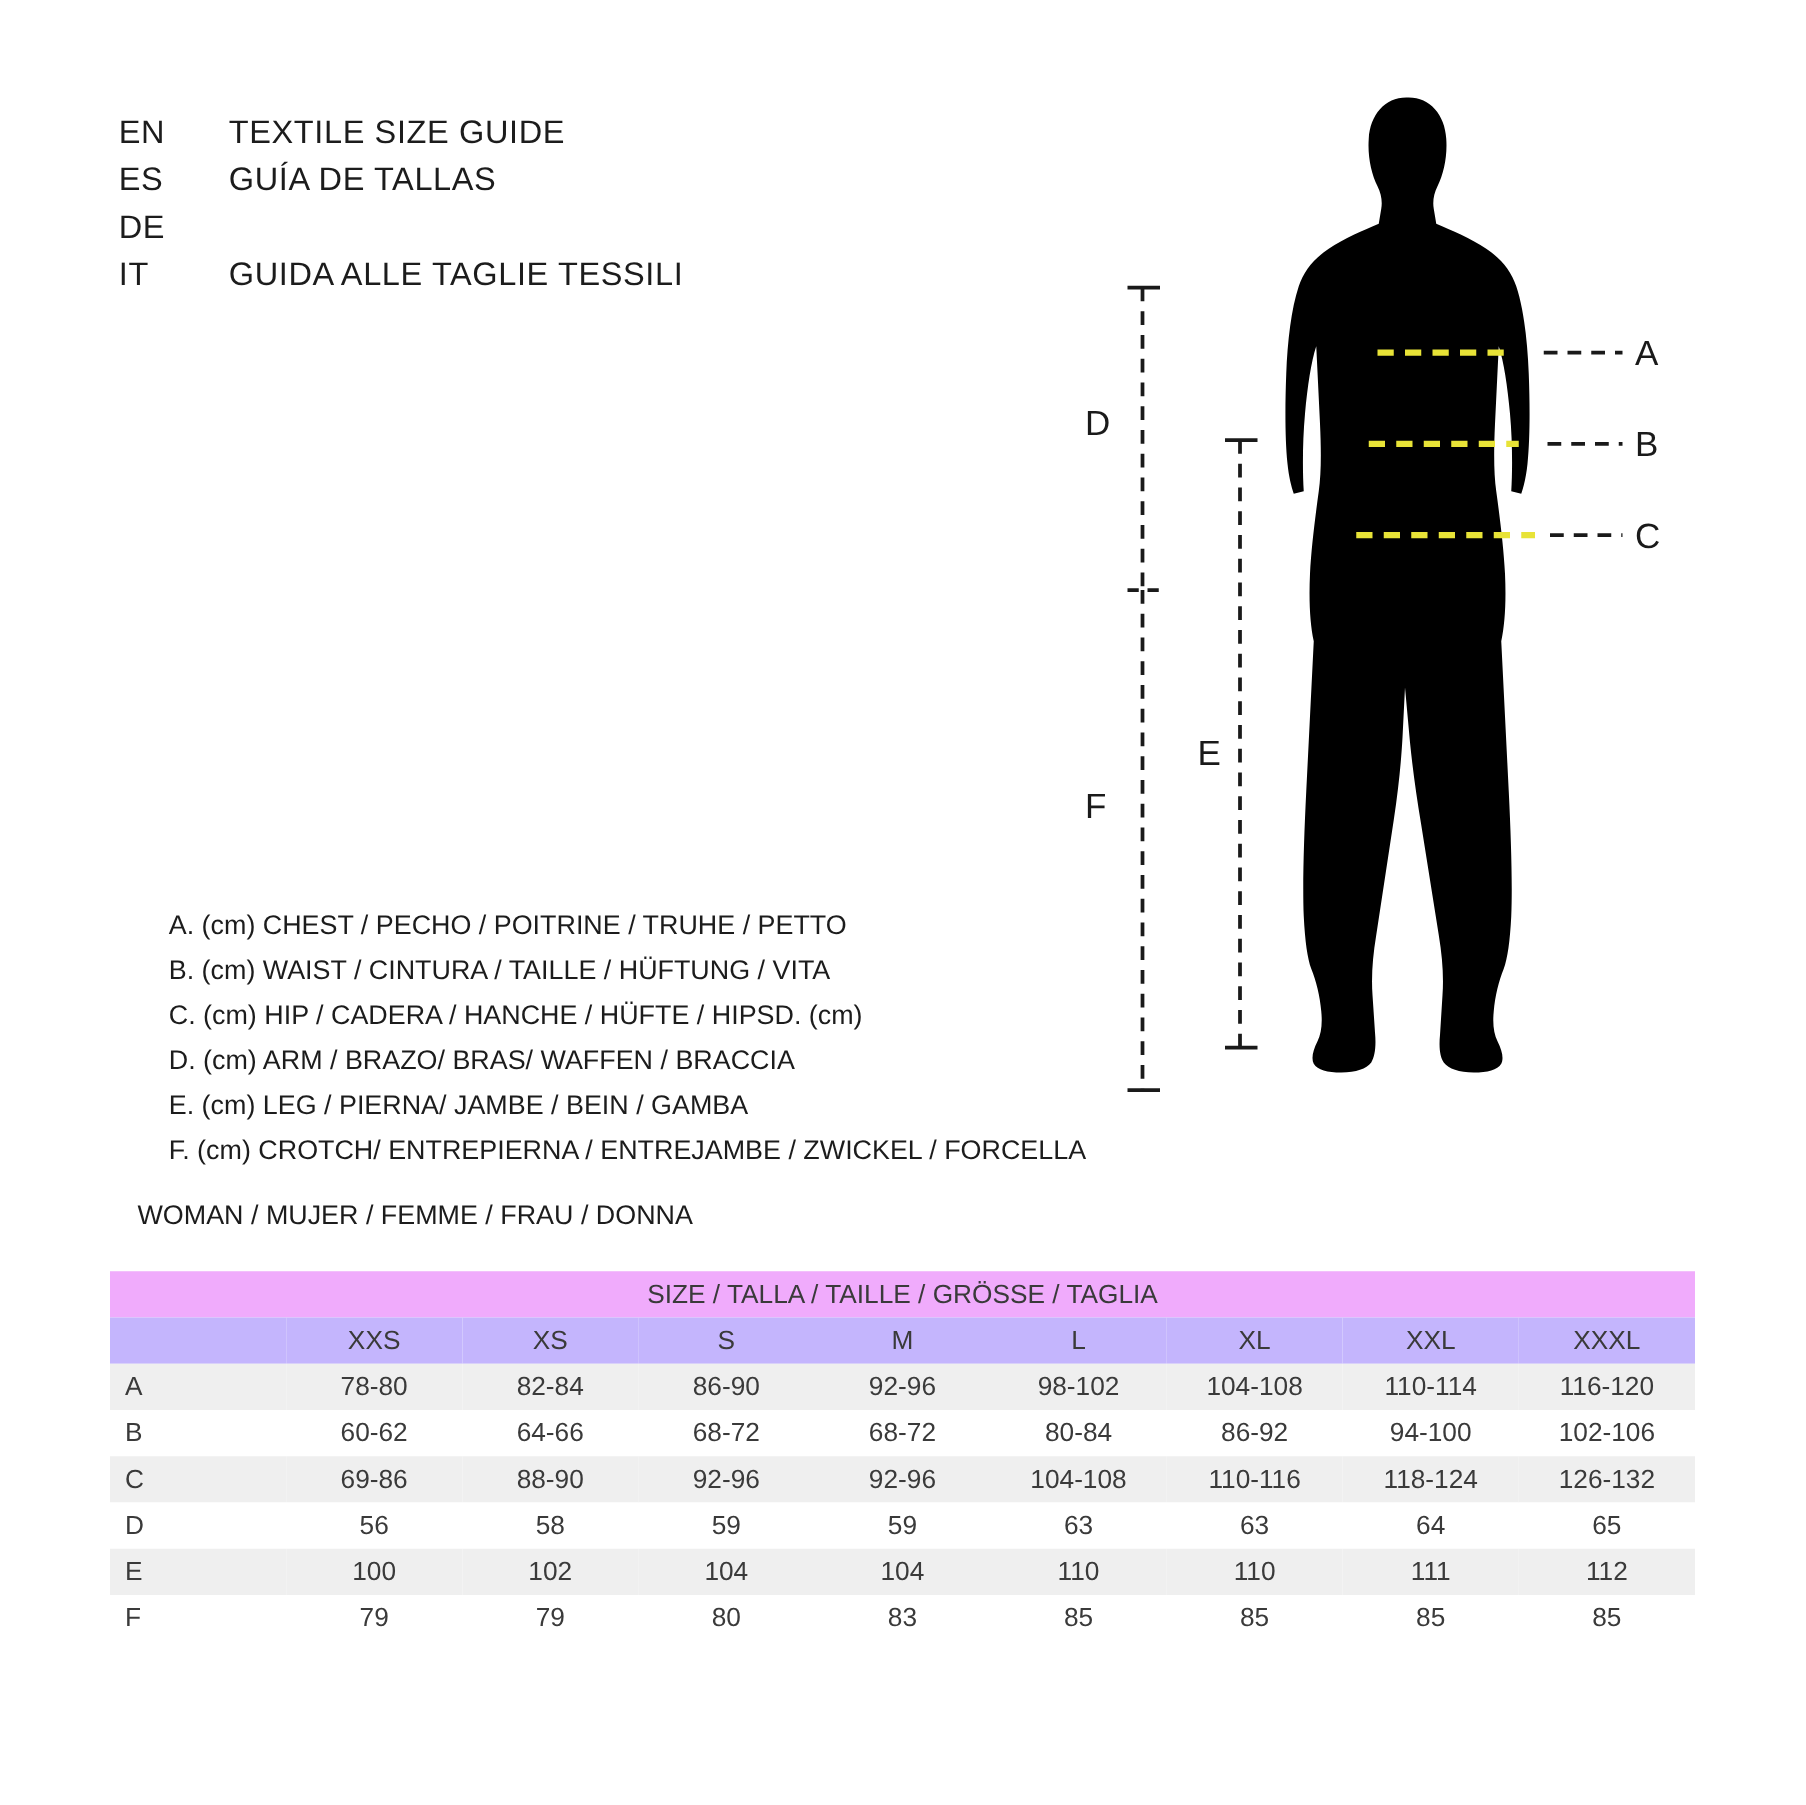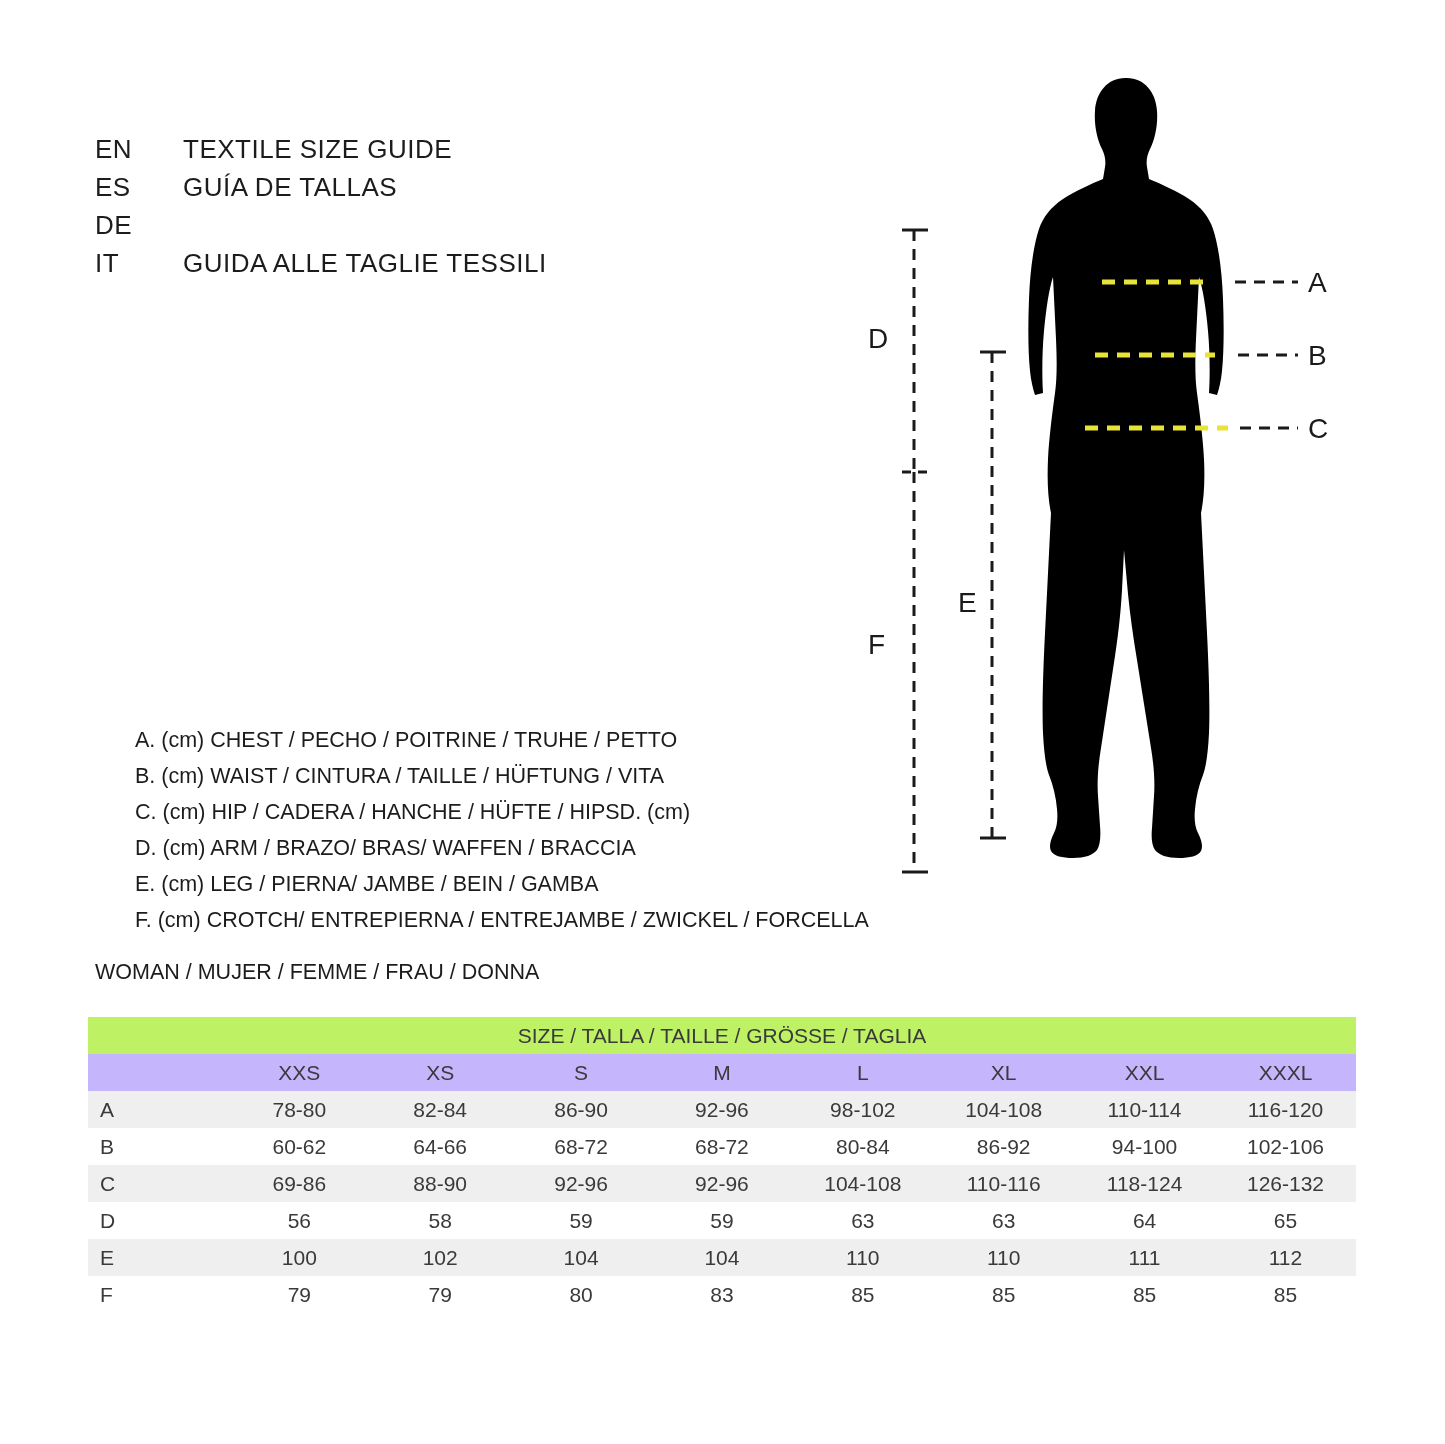--- a/index.html
+++ b/index.html
@@ -27,21 +27,20 @@
     display: flex;
     align-items: baseline;
     height: 38px;
     font-size: 26px;
     letter-spacing: 0.5px;
     color: #1c1c1c;
   }
   .title-lang {
     width: 88px;
     flex: 0 0 88px;
-    margin-top: 44px;
   }
   .title-text {
     flex: 1;
   }
 
   
   .legend {
     position: absolute;
     left: 95px;
     top: 722px;
@@ -50,21 +49,21 @@
   .legend-row {
     font-size: 21.5px;
     line-height: 36px;
     color: #1c1c1c;
     white-space: nowrap;
     margin-left: 40px;
   }
 
   .group-label {
     position: absolute;
-    left: 95px;
+    left: 110px;
     top: 960px;
     font-size: 21.5px;
     color: #1c1c1c;
     white-space: nowrap;
   }
 
   
   .figure {
     position: absolute;
     left: 840px;
@@ -90,21 +89,21 @@
   }
   table.size-table th, table.size-table td {
     text-align: center;
     font-size: 21px;
     color: #3a3a3a;
     font-weight: normal;
     padding: 0;
     height: 37px;
   }
   .tbl-head-row th {
-    background: #bef264;
+    background: #f0abfc;
     color: #333333;
     text-align: left;
     padding-left: 12px;
     height: 33px;
     font-size: 20.5px;
   }
   .col-label {
     width: 78px;
     text-align: left !important;
     padding-left: 12px !important;

